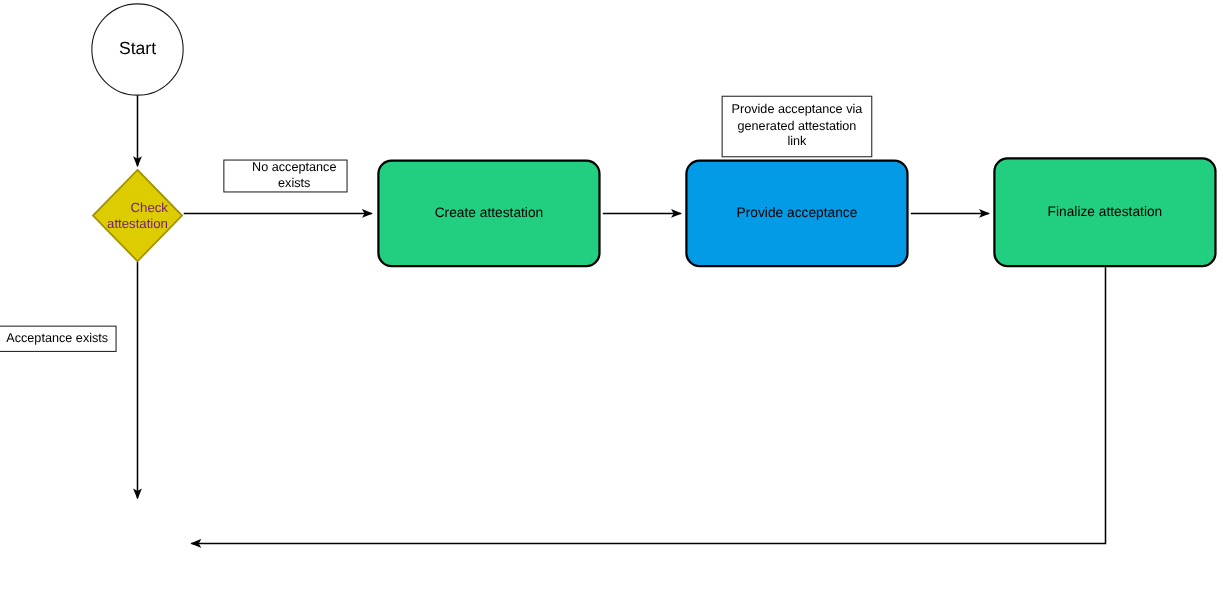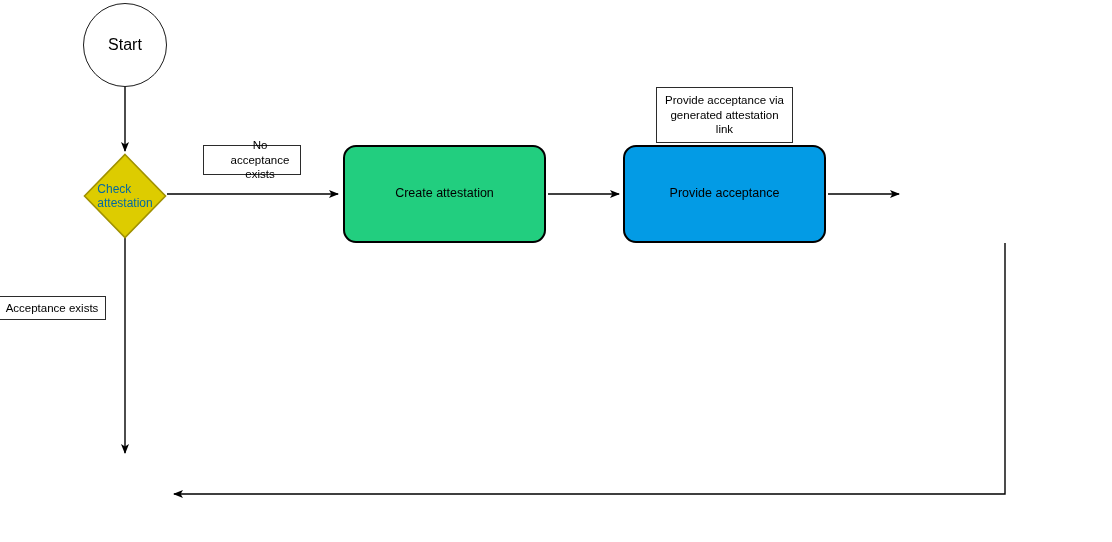--- a/index.html
+++ b/index.html
@@ -73,22 +73,22 @@
     position: absolute;
     left: 0; top: 0;
     width: 100%;
     height: 100%;
   }
   .node-diamond .dia-label {
     position: relative;
     z-index: 2;
     font-size: 12px;
     line-height: 1.2;
-    text-align: left;
-    color: #0369a1;
+    text-align: right;
+    color: #701a75;
     white-space: nowrap;
   }
 
   
   .label-box {
     position: absolute;
     box-sizing: border-box;
     background: #ffffff;
     border: 1.3px solid #2b2b2b;
     display: flex;
@@ -154,23 +154,26 @@
   </div>
 
   <div class="node-box blue" style="left:623px; top:145px; width:203px; height:98px;">
     <span>Provide acceptance</span>
   </div>
 
   <div class="node-box green" style="left:343px; top:145px; width:203px; height:98px;">
     <span>Create attestation</span>
   </div>
 
+  <div class="node-box green" style="left:903px; top:143px; width:203px; height:100px;">
+    <span>Finalize attestation</span>
+  </div>
 
 
-  <div class="label-box" style="left:203px; top:145px; width:98px; height:30px;padding-left:20px;">
+  <div class="label-box" style="left:203px; top:145px; width:113px; height:30px;padding-left:20px;">
     <span>No acceptance exists</span>
   </div>
 
   <div class="label-box" style="left:-2px; top:296px; width:108px; height:24px;">
     <span>Acceptance exists</span>
   </div>
 
   <div class="label-box note" style="left:656px; top:71px; width:137px; height:56px;margin-top:16px;">
     <span>Provide acceptance via generated attestation link</span>
   </div>

